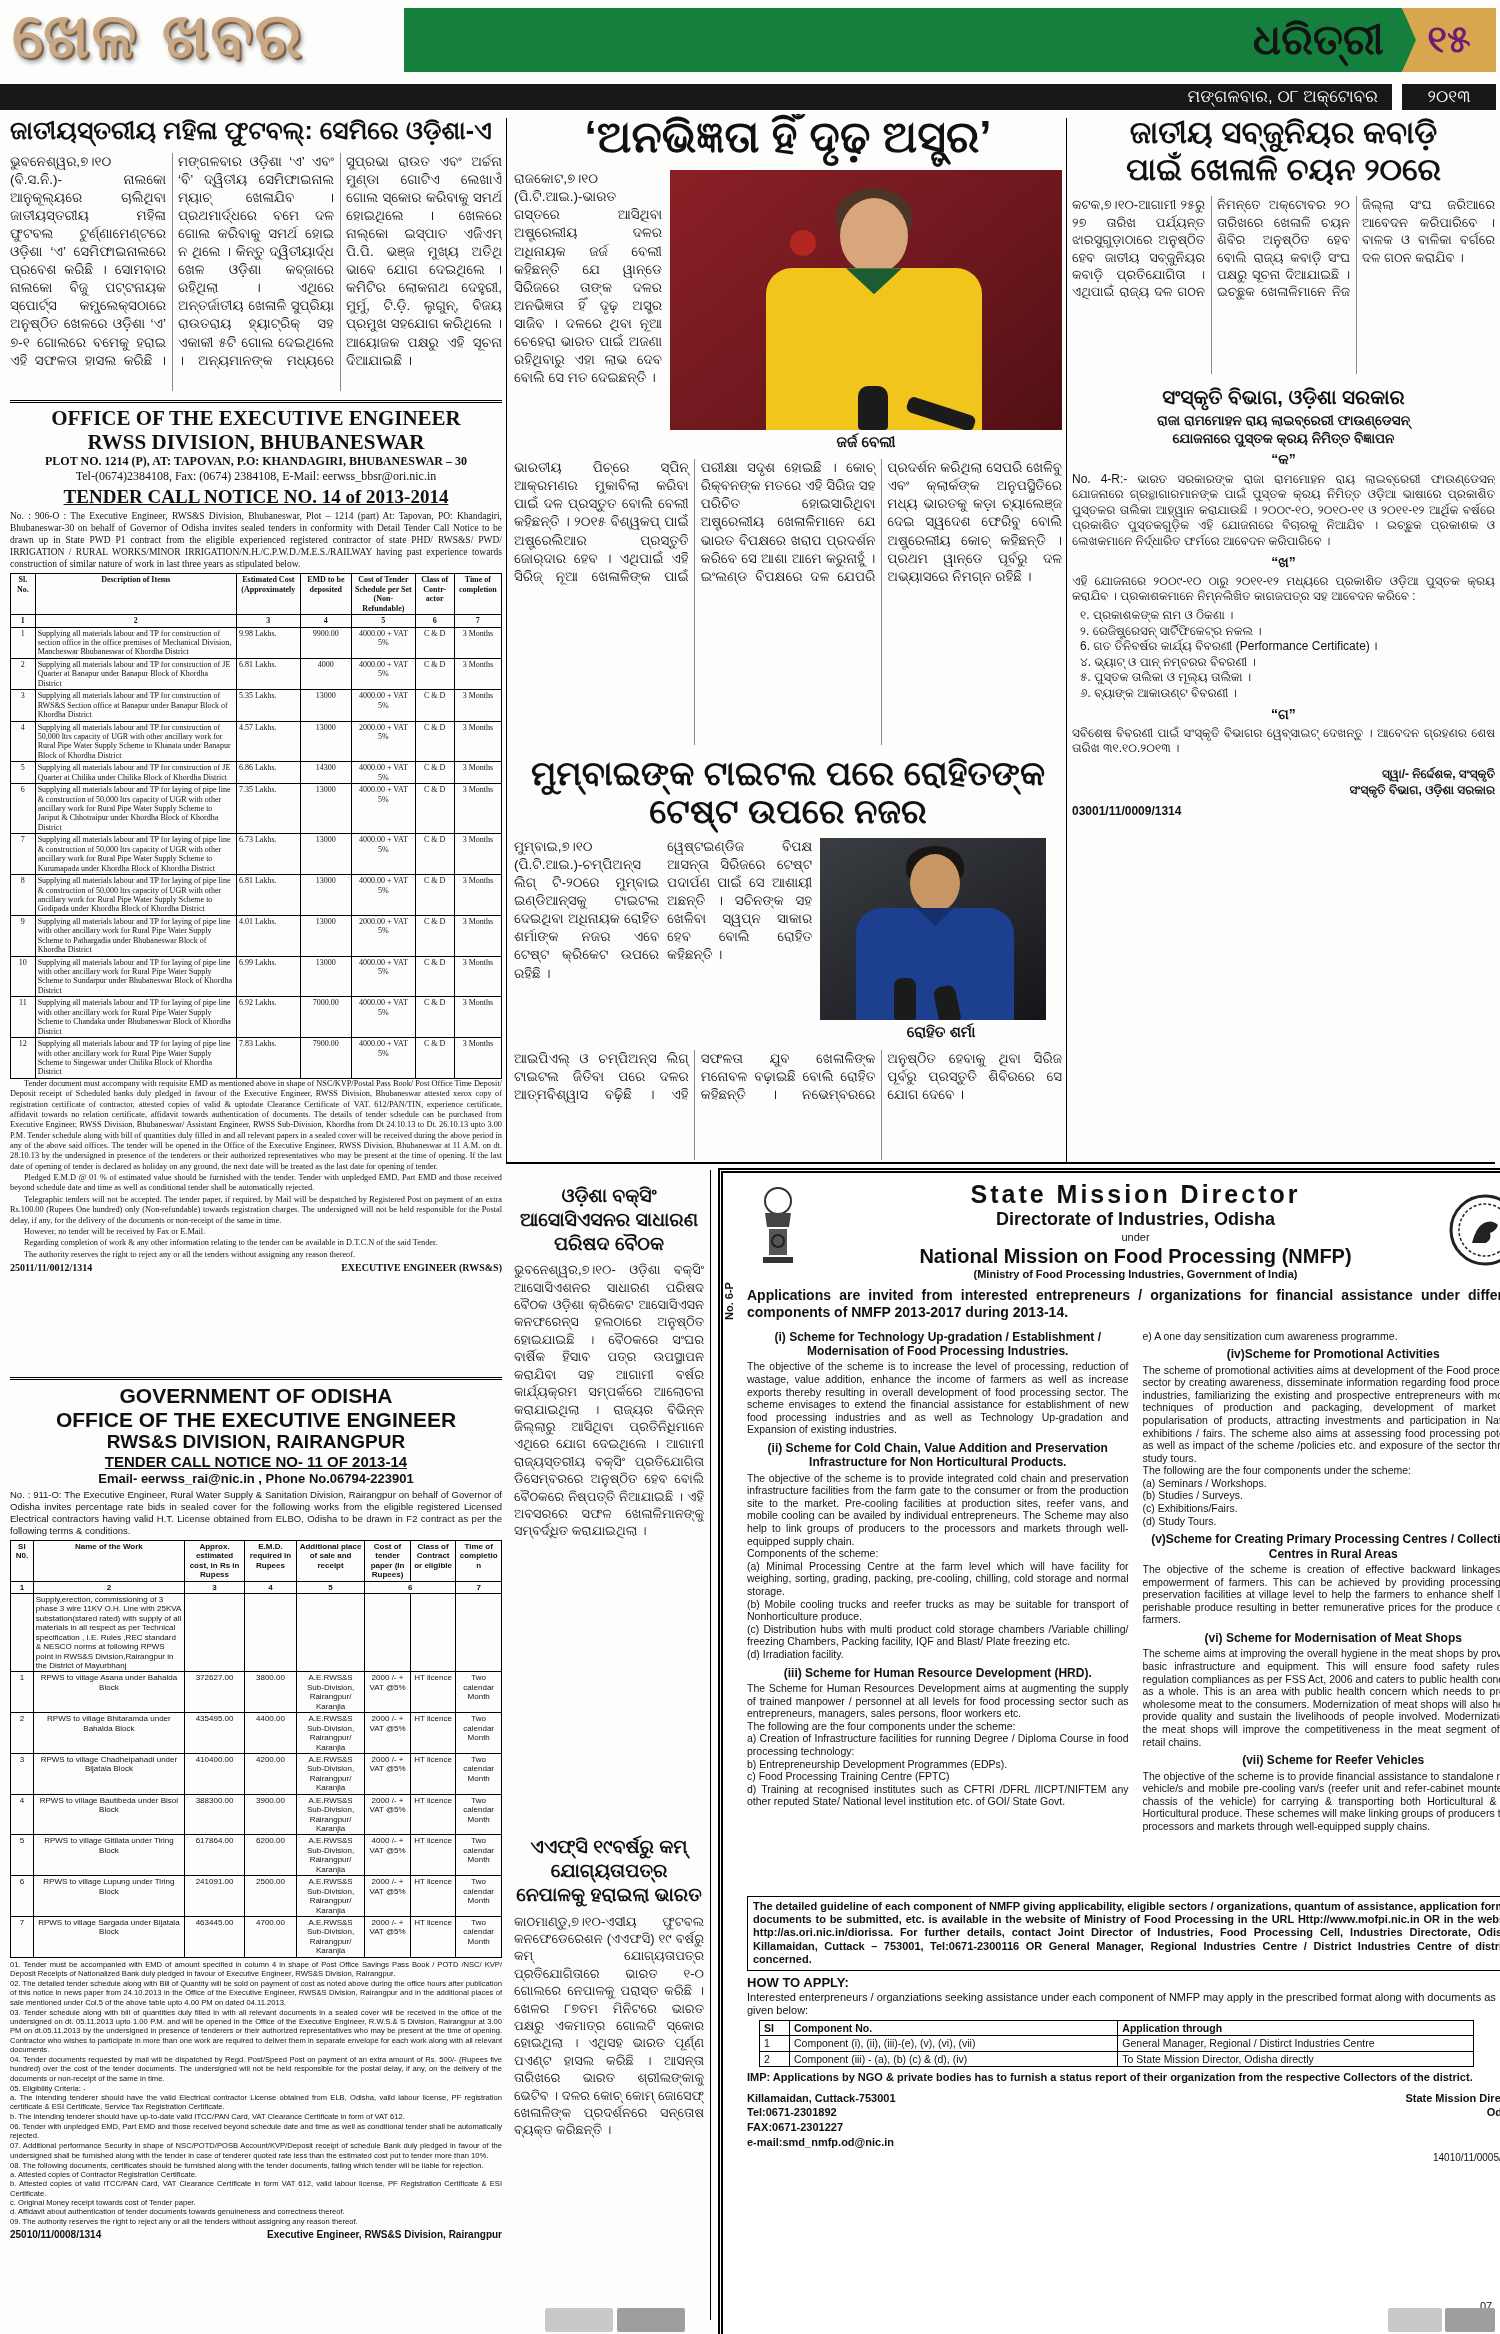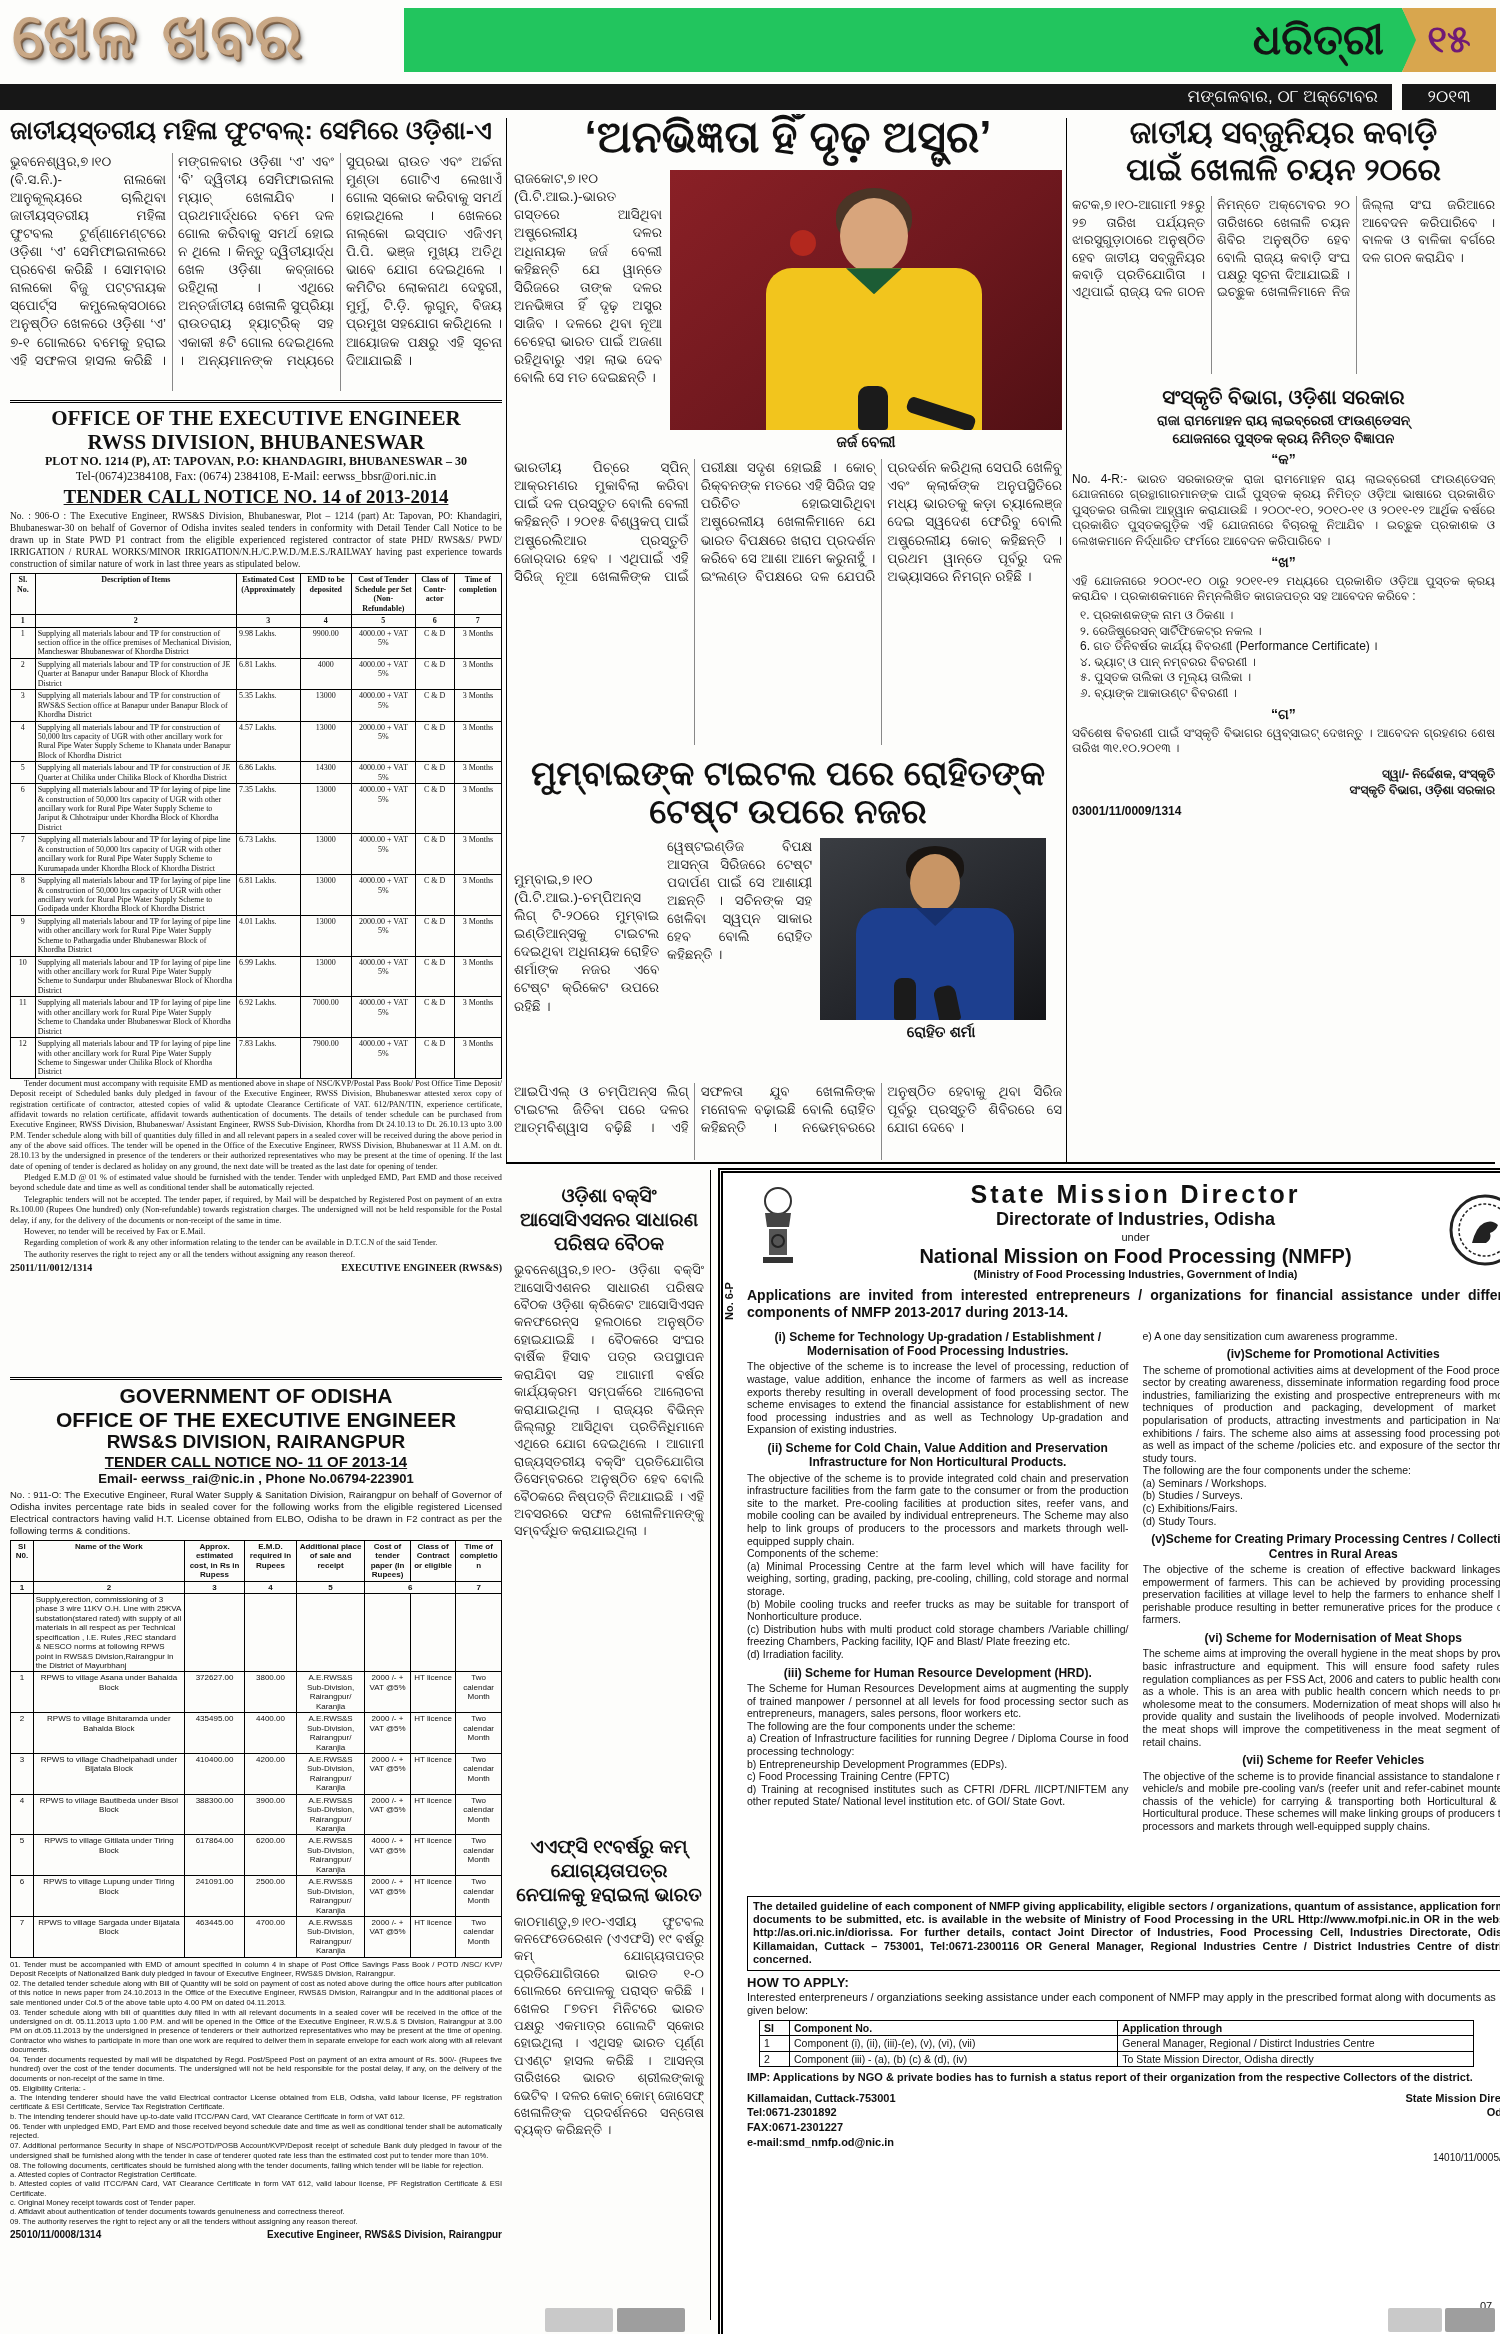--- a/index.html
+++ b/index.html
@@ -2,21 +2,21 @@
 <html><head>
 <meta charset="utf-8">
 <style>
   html,body{margin:0;padding:0;background:#e8e8e8;}
   .page{position:relative;width:1500px;height:2334px;background:#fdfdfb;font-family:"Liberation Sans",sans-serif;color:#111;overflow:hidden;margin:0 auto;}
   .abs{position:absolute;}
   
   .logo-text{font-size:62px;font-weight:bold;color:#c9a886;letter-spacing:2px;
     text-shadow:1px 1px 0 #8a6b4f,2px 2px 1px #6e543d,3px 4px 5px rgba(0,0,0,.45);
     font-family:"DejaVu Sans",sans-serif;line-height:1.1;}
-  .gold-bar{background:#22c55e;height:64px;display:flex;align-items:center;justify-content:flex-end;
+  .gold-bar{background:#15803d;height:64px;display:flex;align-items:center;justify-content:flex-end;
     clip-path:polygon(0 0,calc(100% - 16px) 0,100% 50%,calc(100% - 16px) 100%,0 100%);padding-right:34px;}
   .gold-bar span{font-size:42px;font-weight:bold;color:#141414;}
   .page-box{background:#d8a64e;height:64px;display:flex;align-items:center;justify-content:center;
     clip-path:polygon(0 0,100% 0,100% 100%,0 100%,14px 50%);}
   .page-box span{font-size:38px;font-weight:bold;color:#701a75;}
   .date-bar{background:#171717;height:26px;display:flex;align-items:center;justify-content:flex-end;padding-right:14px;}
   .date-bar span{color:#fff;font-size:17px;}
   .year-box{background:#171717;height:26px;display:flex;align-items:center;justify-content:center;}
   .year-box span{color:#fff;font-size:17px;}
   
@@ -457,21 +457,21 @@
           <div class="ball" style="left:120px;top:60px;width:26px;height:26px;background:#b3281e;"></div>
           <div class="mic" style="left:188px;top:216px;width:30px;height:44px;border-radius:10px 10px 4px 4px;"></div>
           <div class="mic" style="left:236px;top:236px;width:70px;height:16px;transform:rotate(18deg);"></div>
         </div>
         <div class="caption">ଜର୍ଜ ବେଲୀ</div>
       </div>
     </div>
     <div class="odia cols3 clip" style="height:286px;margin-top:8px;">ଭାରତୀୟ ପିଚ୍‌ରେ ସ୍ପିନ୍ ଆକ୍ରମଣର ମୁକାବିଲା କରିବା ପାଇଁ ଦଳ ପ୍ରସ୍ତୁତ ବୋଲି ବେଲୀ କହିଛନ୍ତି । ୨୦୧୫ ବିଶ୍ୱକପ୍ ପାଇଁ ଅଷ୍ଟ୍ରେଲିଆର ପ୍ରସ୍ତୁତି ଜୋର୍‌ଦାର ହେବ । ଏଥିପାଇଁ ଏହି ସିରିଜ୍ ନୂଆ ଖେଳାଳିଙ୍କ ପାଇଁ ପରୀକ୍ଷା ସଦୃଶ ହୋଇଛି । କୋଚ୍ ରିକ୍ବନଙ୍କ ମତରେ ଏହି ସିରିଜ ସହ ପରିଚିତ ହୋଇସାରିଥିବା ଅଷ୍ଟ୍ରେଲୀୟ ଖେଳାଳିମାନେ ଯେ ଭାରତ ବିପକ୍ଷରେ ଖରାପ ପ୍ରଦର୍ଶନ କରିବେ ସେ ଆଶା ଆମେ କରୁନାହୁଁ । ଇଂଲଣ୍ଡ ବିପକ୍ଷରେ ଦଳ ଯେପରି ପ୍ରଦର୍ଶନ କରିଥିଲା ସେପରି ଖେଳିବୁ ଏବଂ କ୍ଲାର୍କଙ୍କ ଅନୁପସ୍ଥିତିରେ ମଧ୍ୟ ଭାରତକୁ କଡ଼ା ଚ୍ୟାଲେଞ୍ଜ ଦେଇ ସ୍ୱଦେଶ ଫେରିବୁ ବୋଲି ଅଷ୍ଟ୍ରେଲୀୟ କୋଚ୍ କହିଛନ୍ତି । ପ୍ରଥମ ୱାନ୍‌ଡେ ପୂର୍ବରୁ ଦଳ ଅଭ୍ୟାସରେ ନିମଗ୍ନ ରହିଛି ।</div>
     <div class="hl-mid">ମୁମ୍ବାଇଙ୍କ ଟାଇଟଲ ପରେ ରୋହିତଙ୍କ ଟେଷ୍ଟ ଉପରେ ନଜର</div>
     <div style="display:flex;gap:8px;">
-      <div class="odia clip" style="width:150px;height:206px;margin-top:33px;">ମୁମ୍ବାଇ,୭।୧୦ (ପି.ଟି.ଆଇ.)-ଚମ୍ପିଅନ୍ସ ଲିଗ୍ ଟି-୨୦ରେ ମୁମ୍ବାଇ ଇଣ୍ଡିଆନ୍ସକୁ ଟାଇଟଲ ଦେଇଥିବା ଅଧିନାୟକ ରୋହିତ ଶର୍ମାଙ୍କ ନଜର ଏବେ ଟେଷ୍ଟ କ୍ରିକେଟ ଉପରେ ରହିଛି ।</div>
+      <div class="odia clip" style="width:150px;height:206px;">ମୁମ୍ବାଇ,୭।୧୦ (ପି.ଟି.ଆଇ.)-ଚମ୍ପିଅନ୍ସ ଲିଗ୍ ଟି-୨୦ରେ ମୁମ୍ବାଇ ଇଣ୍ଡିଆନ୍ସକୁ ଟାଇଟଲ ଦେଇଥିବା ଅଧିନାୟକ ରୋହିତ ଶର୍ମାଙ୍କ ନଜର ଏବେ ଟେଷ୍ଟ କ୍ରିକେଟ ଉପରେ ରହିଛି ।</div>
       <div class="odia clip" style="width:150px;height:206px;">ୱେଷ୍ଟଇଣ୍ଡିଜ ବିପକ୍ଷ ଆସନ୍ତା ସିରିଜରେ ଟେଷ୍ଟ ପଦାର୍ପଣ ପାଇଁ ସେ ଆଶାୟୀ ଅଛନ୍ତି । ସଚିନଙ୍କ ସହ ଖେଳିବା ସ୍ୱପ୍ନ ସାକାର ହେବ ବୋଲି ରୋହିତ କହିଛନ୍ତି ।</div>
       <div style="width:250px;">
         <div class="photo" style="width:226px;height:182px;background:linear-gradient(150deg,#3a3d42 0%,#24262b 60%,#141518 100%);">
           <div class="hair" style="left:86px;top:8px;width:58px;height:40px;background:#191512;"></div>
           <div class="head" style="left:90px;top:16px;width:50px;height:58px;background:#c89565;"></div>
           <div class="torso" style="left:36px;top:70px;width:158px;height:112px;background:#1d3f8f;"></div>
           <div class="abs" style="position:absolute;left:96px;top:70px;width:38px;height:18px;background:#16306e;clip-path:polygon(0 0,100% 0,50% 100%);"></div>
           <div class="mic" style="left:74px;top:140px;width:22px;height:42px;border-radius:8px 8px 3px 3px;"></div>
           <div class="mic" style="left:116px;top:148px;width:22px;height:36px;border-radius:8px 8px 3px 3px;transform:rotate(-12deg);"></div>
         </div>

